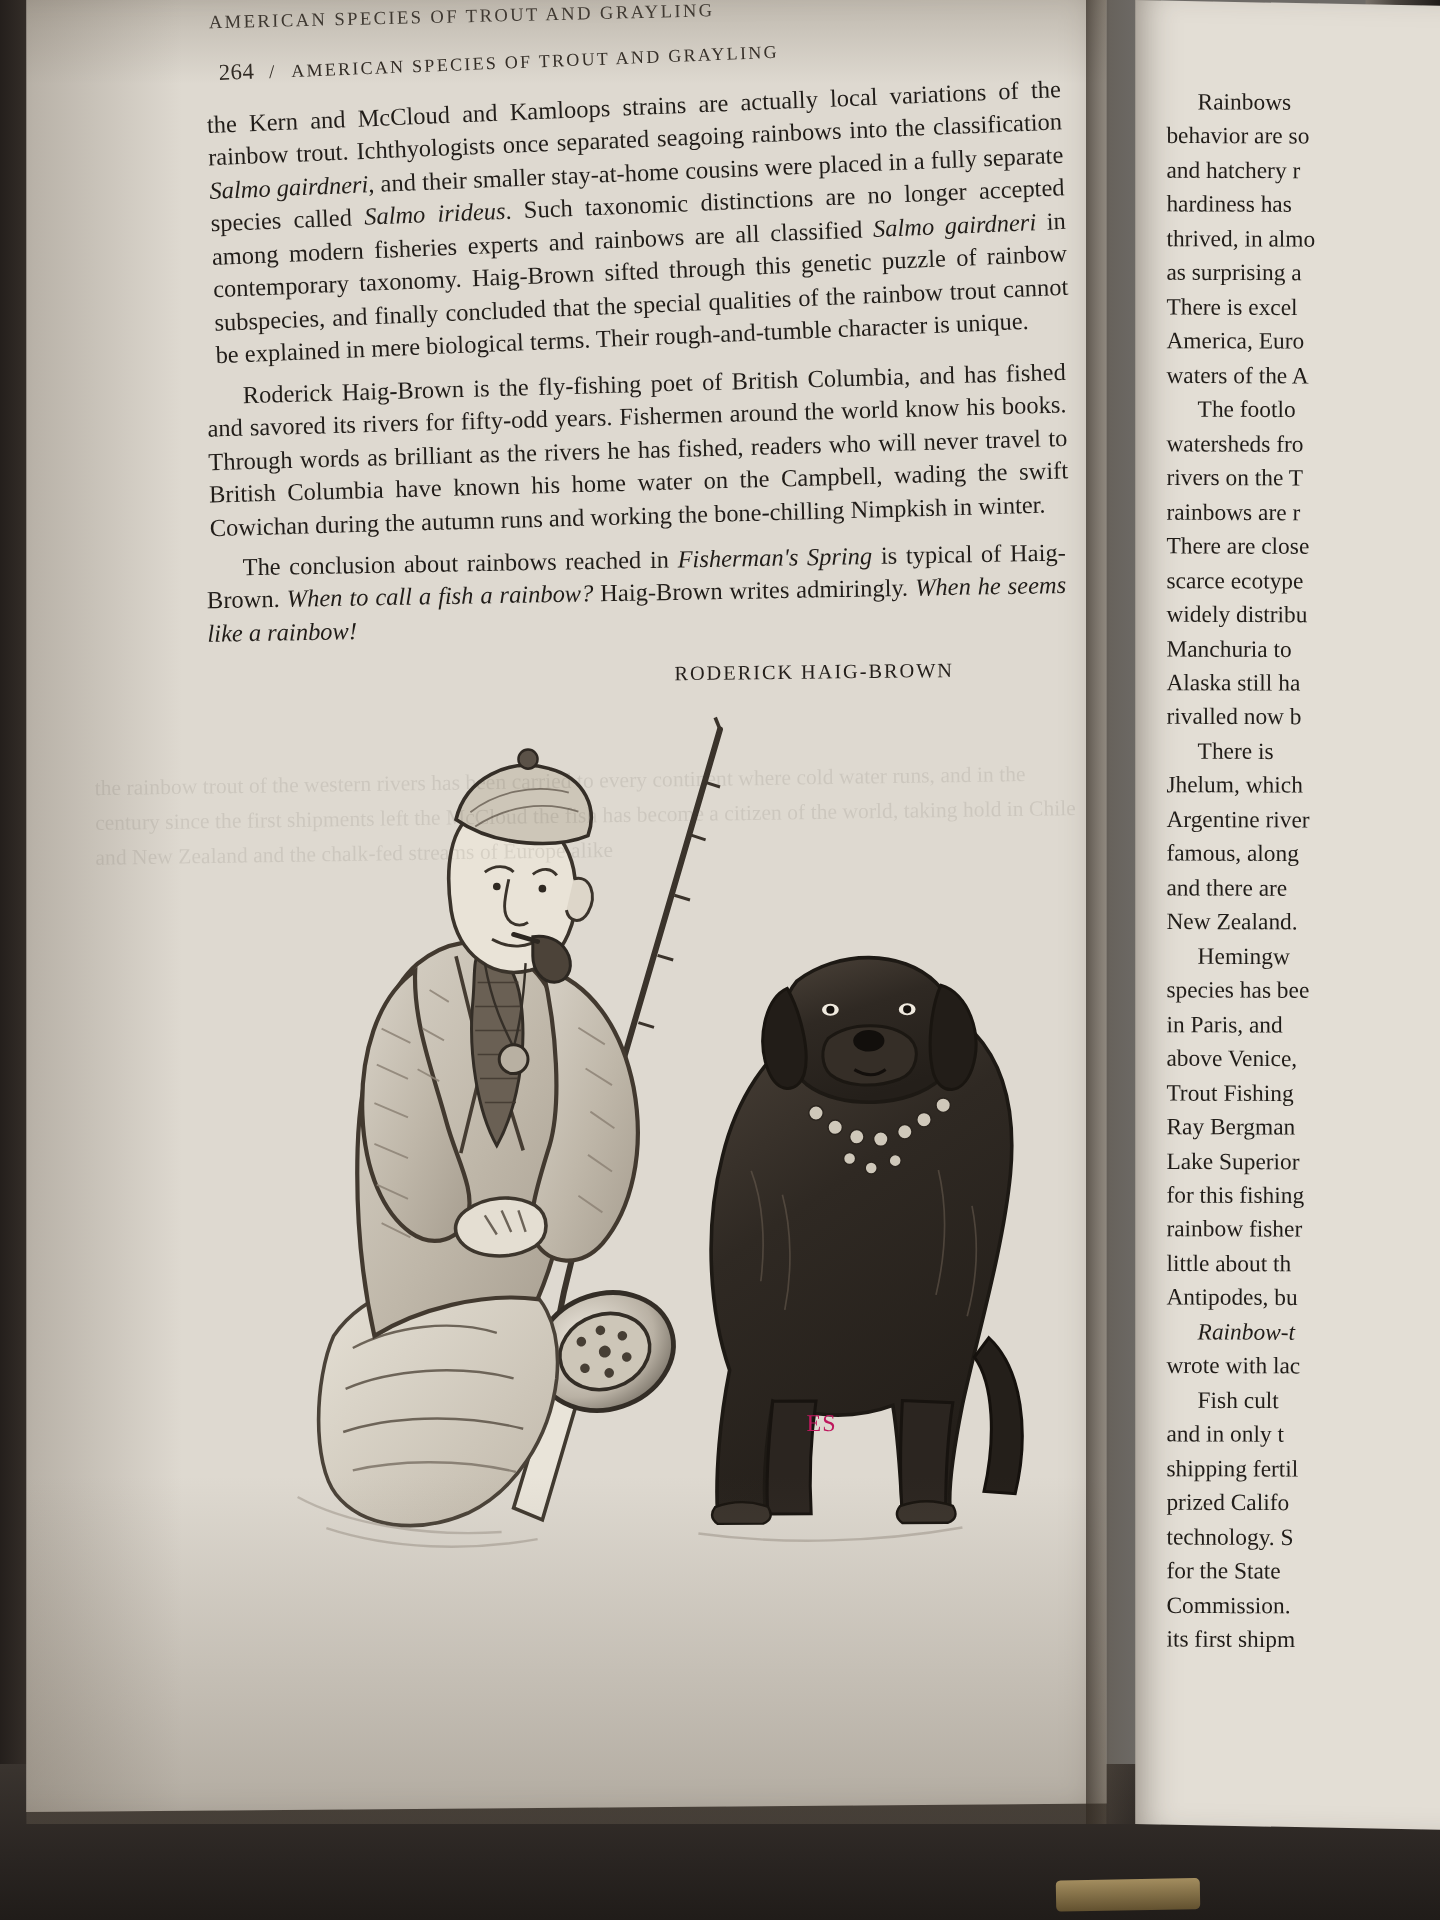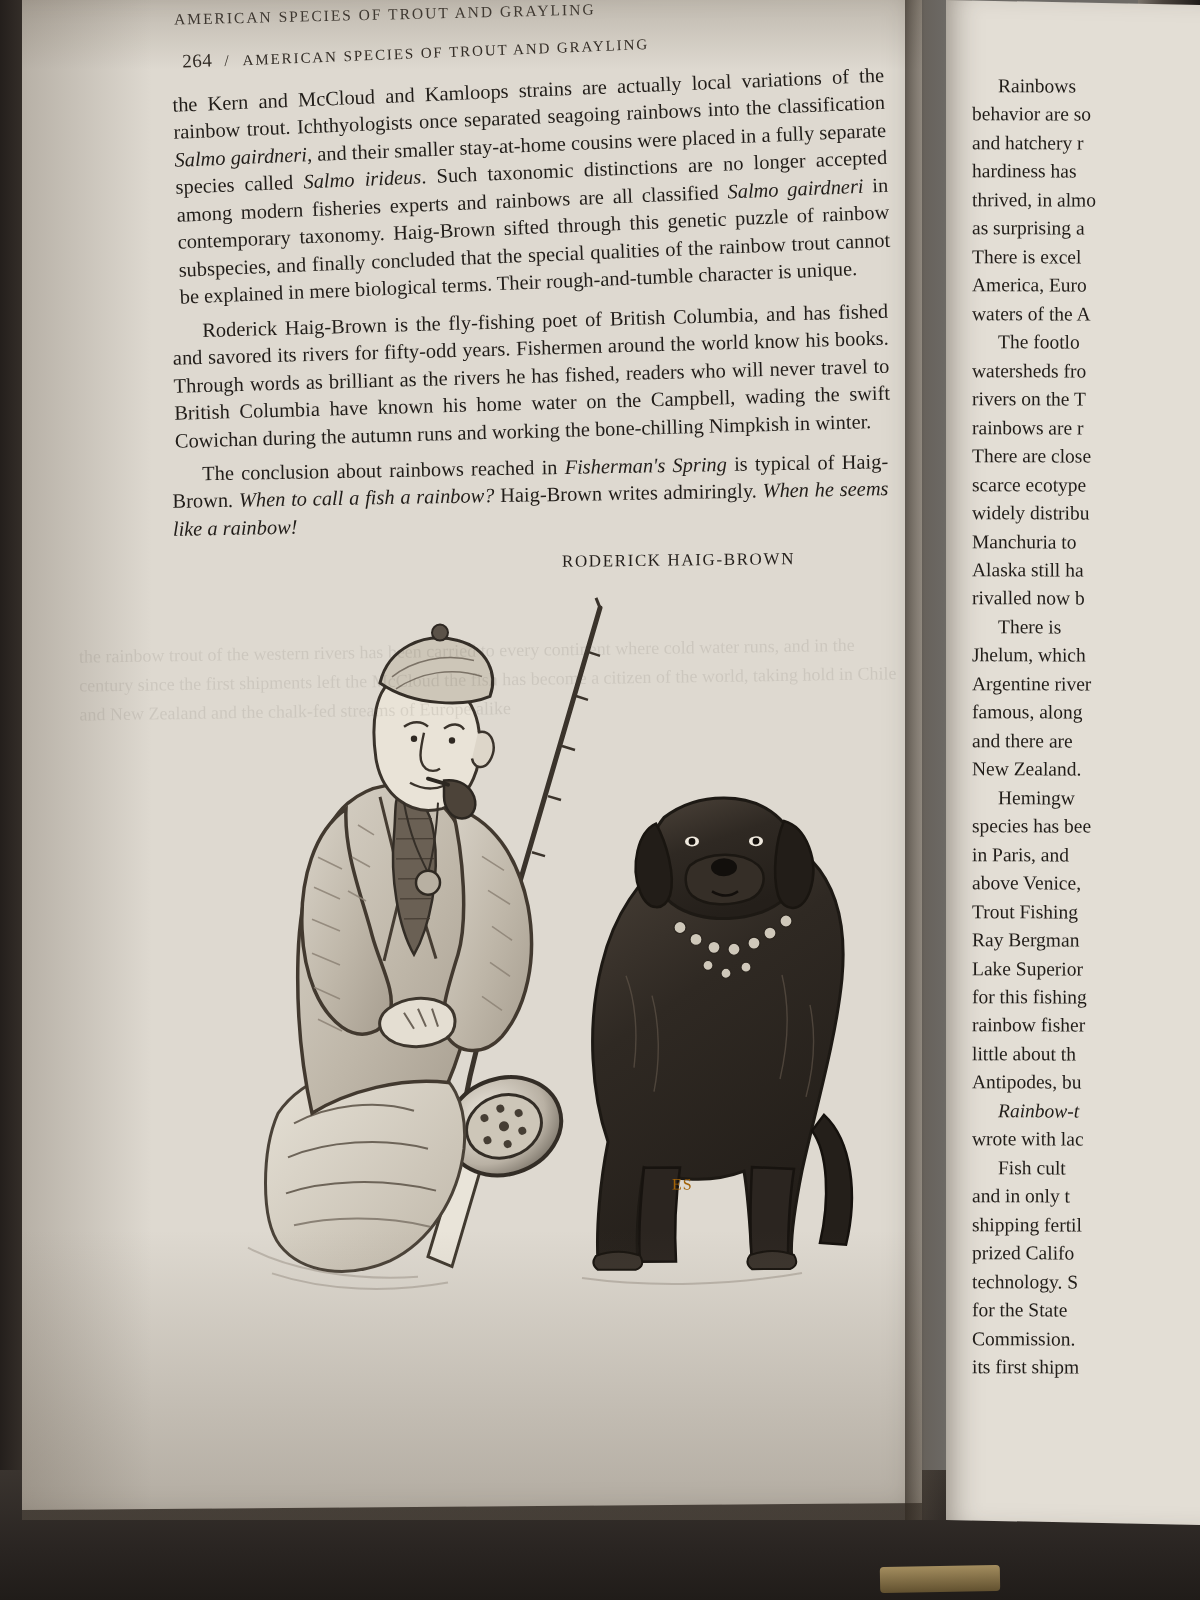--- a/index.html
+++ b/index.html
@@ -110,21 +110,21 @@
   }
 
   
   .illus{
     position:absolute;left:130px;top:560px;width:760px;height:740px;
   }
   .illus svg{display:block;}
   .sig{
     position:absolute;left:520px;top:620px;
     font-family:"Liberation Serif",serif;
-    font-size:16px;letter-spacing:1px;color:#a16207;
+    font-size:20px;letter-spacing:1px;color:#be185d;
   }
 
   
   .r-para{
     font-size:19.5px;
     line-height:1.46;
     color:#211d19;
     margin:0;
     white-space:nowrap;
   }

